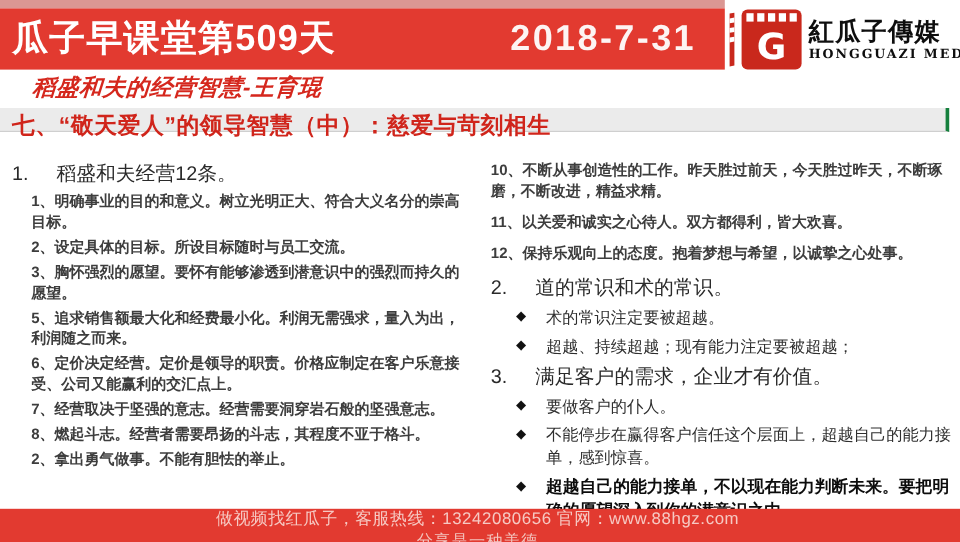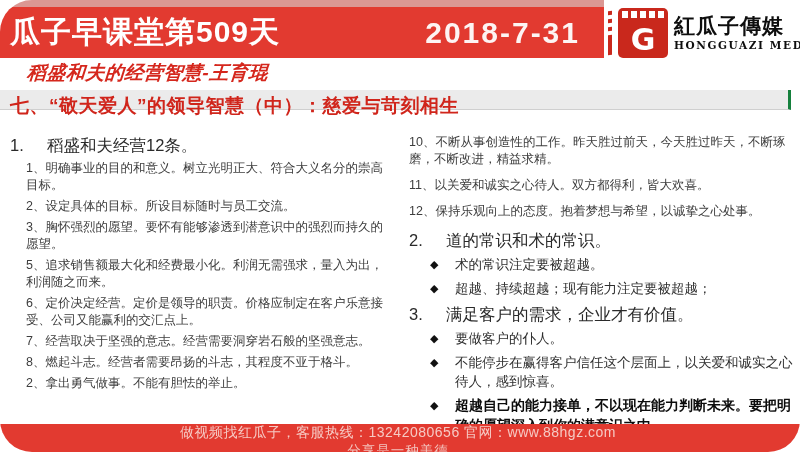--- a/index.html
+++ b/index.html
@@ -1,19 +1,18 @@
 <!DOCTYPE html>
 <html><head>
 <meta charset="utf-8">
 <style>
   html,body{margin:0;padding:0;background:#fff;}
   .page{
     position:relative;width:800px;height:452px;overflow:hidden;background:#fff;
     font-family:"Liberation Sans","DejaVu Sans",sans-serif;
-    border-radius:32px;
   }
   
   .top-strip{position:absolute;top:0;left:0;width:604px;height:7px;background:#db9793;}
   .header-bar{
     position:absolute;top:7px;left:0;width:604px;height:51px;background:#e23a30;
     display:flex;align-items:center;box-sizing:border-box;padding:0 24px 0 10px;
   }
   .header-title{font-size:30px;font-weight:800;color:#fff;letter-spacing:1px;white-space:nowrap;}
   .header-date{margin-left:auto;font-size:30px;font-weight:800;color:#fdf4f3;letter-spacing:2px;text-align:right;}
   
@@ -46,21 +45,21 @@
   
   .content{
     position:absolute;top:129px;left:0;width:800px;height:293px;
     display:flex;box-sizing:border-box;padding:2px 4px 0 6px;
   }
   .col{width:396px;box-sizing:border-box;}
   .col-left{padding:1px 6px 0 4px;}
   .col-right{padding:1px 0 0 8px;}
   .h-item{display:flex;color:#2a2a2a;font-size:16.5px;line-height:22px;margin:2px 0 4px;}
   .h-marker{flex:0 0 37px;}
-  .p-item{font-size:12.5px;color:#3d3d3d;line-height:17px;margin:2px 0 4px;padding-left:16px;}
+  .p-item{font-size:12.5px;color:#3d3d3d;line-height:17px;margin:2px 0 4px;padding-left:16px;font-weight:bold;}
   .col-right .p-item{padding-left:0;margin:2px 0 9px;}
   .b-item{display:flex;font-size:13.5px;color:#2f2f2f;line-height:19px;margin:2px 0 5px;}
   .b-marker{flex:0 0 46px;box-sizing:border-box;padding-left:21px;font-size:11px;line-height:19px;color:#111;}
   .b-item.bb{font-weight:800;color:#0c0c0c;font-size:14px;line-height:19.5px;}
   
   .footer{
     position:absolute;left:0;bottom:0;width:800px;height:28px;background:#e23a30;
     display:flex;align-items:center;justify-content:space-between;
     box-sizing:border-box;padding:0 14px 0 10px;flex-direction:column;
   }
@@ -139,21 +138,21 @@
         <div class="h-item">
           <span class="h-marker">3.</span>
           <span>满足客户的需求，企业才有价值。</span>
         </div>
         <div class="b-item">
           <span class="b-marker">◆</span>
           <span>要做客户的仆人。</span>
         </div>
         <div class="b-item">
           <span class="b-marker">◆</span>
-          <span>不能停步在赢得客户信任这个层面上，以关爱和诚实之心待人，感到惊喜。</span>
+          <span>不能停步在赢得客户信任这个层面上，超越自己的能力接单，感到惊喜。</span>
         </div>
         <div class="b-item bb">
           <span class="b-marker">◆</span>
           <span>超越自己的能力接单，不以现在能力判断未来。要把明确的愿望深入到你的潜意识之中。</span>
         </div>
       </div>
   </div>
 
   <div class="footer">
     <div class="footer-left">做视频找红瓜子，客服热线：13242080656  官网：www.88hgz.com</div>

